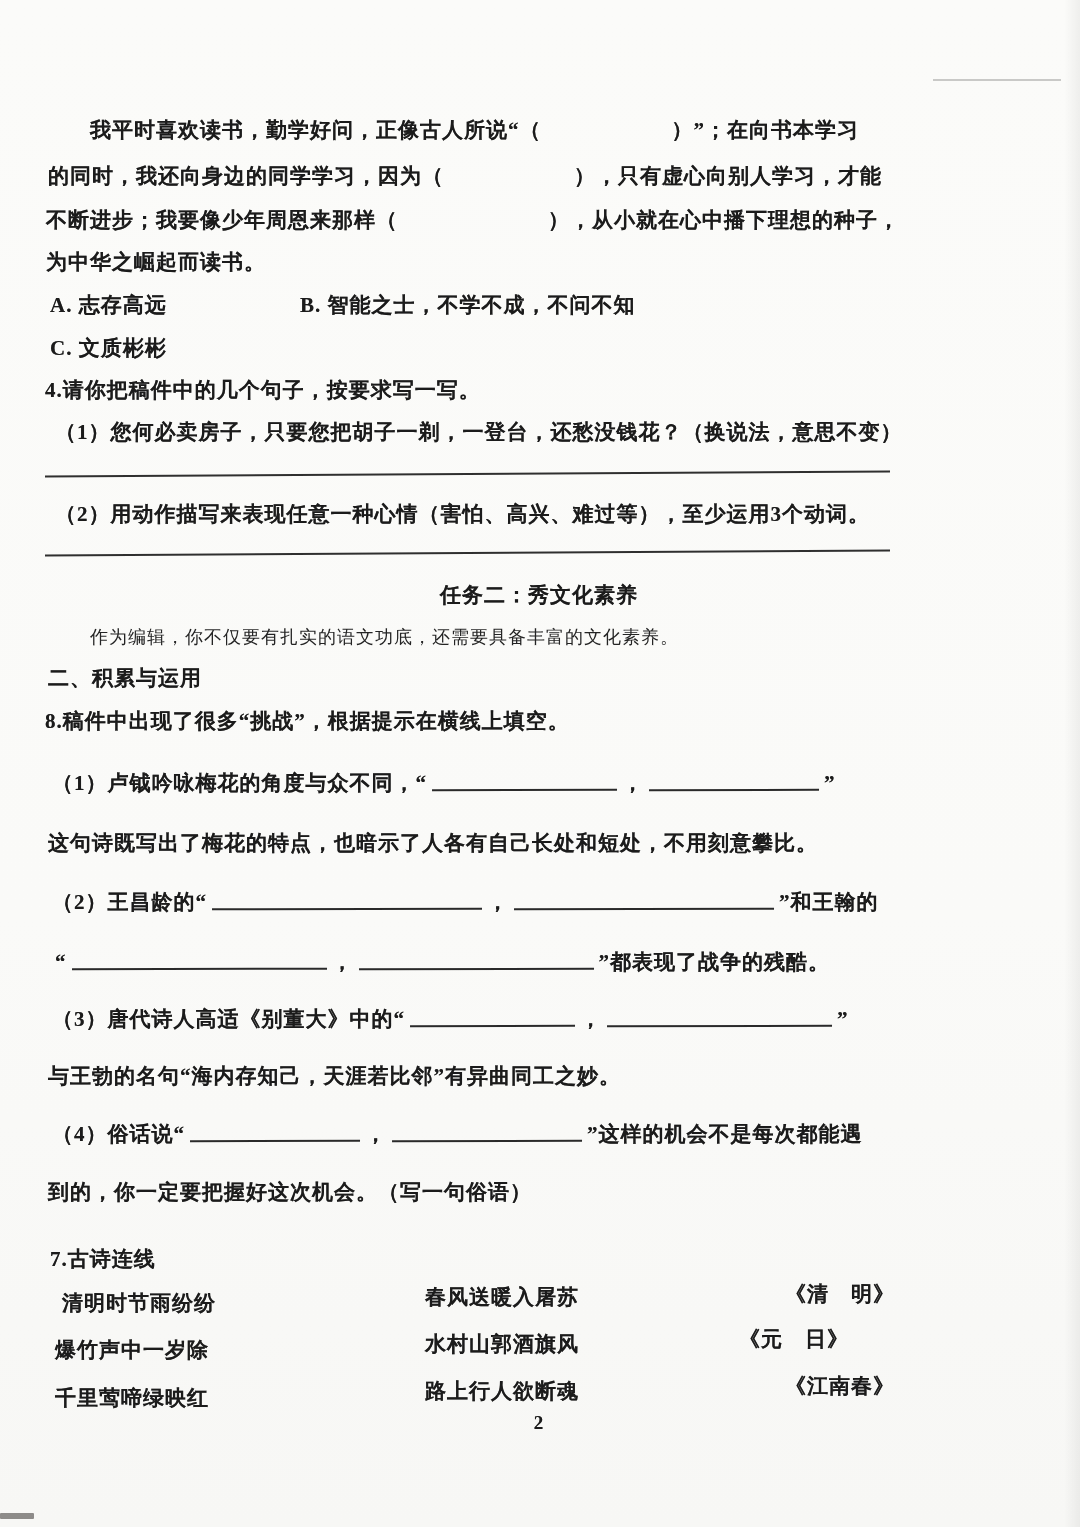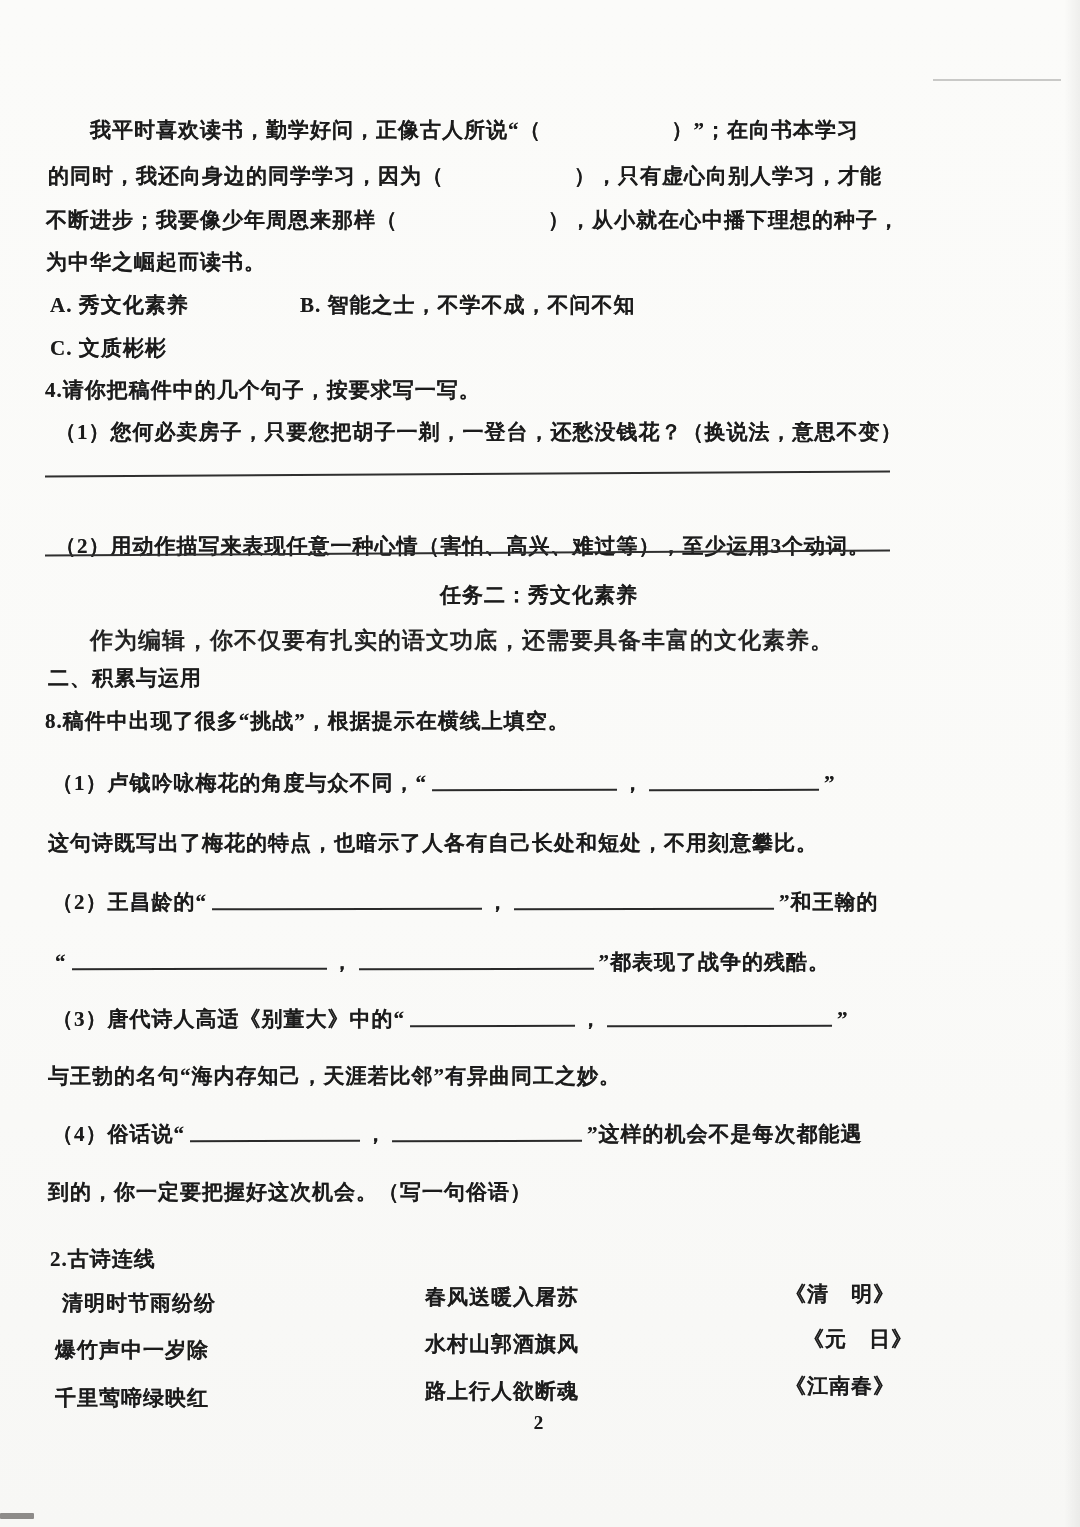--- a/index.html
+++ b/index.html
@@ -8,21 +8,21 @@
     width:1080px;height:1527px;
     margin:0 auto;
     background:linear-gradient(180deg,#fbfbf9 0%,#fafaf8 60%,#f7f7f5 100%);
     overflow:hidden;
     font-family:"Liberation Serif","DejaVu Sans",serif;
     color:#1b1b1b;
   }
   .abs{position:absolute;white-space:nowrap;}
   .t{font-size:21px;letter-spacing:1px;font-weight:600;line-height:30px;color:#1b1b1b;
      text-shadow:0 0 0.5px rgba(20,20,20,.6);}
-  .small{font-size:23px;letter-spacing:1px;font-weight:700;color:#242424;}
+  .small{font-size:18px;letter-spacing:1px;font-weight:400;color:#242424;}
   .bold{font-weight:800;}
   .center{text-align:center;padding-left:44px;}
   
   .gap{display:inline-block;height:1px;}
   .g130{width:130px;} .g150{width:150px;}
   
   .blank{display:inline-block;height:0.9em;border-bottom:2px solid #2a2a2a;
          margin:0 5px;transform:translateY(1px) rotate(-0.15deg);}
   .b165{width:165px;} .b170{width:170px;} .b185{width:185px;}
   .b190{width:190px;} .b225{width:225px;} .b235{width:235px;} .b255{width:255px;}
@@ -52,37 +52,37 @@
     <span>的同时，我还向身边的同学学习，因为（</span><span class="gap g130"></span><span>），只有虚心向别人学习，才能</span>
   </div>
   <div class="abs t" style="top:247px;left:46px;">
     <span>为中华之崛起而读书。</span>
   </div>
   <div class="abs t" style="top:205px;left:46px;">
     <span>不断进步；我要像少年周恩来那样（</span><span class="gap g150"></span><span>），从小就在心中播下理想的种子，</span>
   </div>
 
   <div class="abs t" style="top:290px;left:50px;">
-    <span>A. 秀文化素养</span>
+    <span>A. 志存高远</span>
   </div>
   <div class="abs t" style="top:290px;left:300px;">
     <span>B. 智能之士，不学不成，不问不知</span>
   </div>
   <div class="abs t" style="top:333px;left:50px;">
     <span>C. 文质彬彬</span>
   </div>
 
   <div class="abs t bold" style="top:375px;left:45px;">
     <span>4.请你把稿件中的几个句子，按要求写一写。</span>
   </div>
   <div class="abs t" style="top:417px;left:55px;">
     <span>（1）您何必卖房子，只要您把胡子一剃，一登台，还愁没钱花？（换说法，意思不变）</span>
   </div>
   <div class="answer-rule" style="top:473px;"></div>
-  <div class="abs t" style="top:499px;left:55px;margin-top:32px;">
+  <div class="abs t" style="top:499px;left:55px;">
     <span>（2）用动作描写来表现任意一种心情（害怕、高兴、难过等），至少运用3个动词。</span>
   </div>
   <div class="answer-rule" style="top:552px;"></div>
 
   <div class="abs t bold center" style="top:580px;left:0;width:990px;">
     <span>任务二：秀文化素养</span>
   </div>
   <div class="abs small" style="top:625px;left:90px;">
     <span>作为编辑，你不仅要有扎实的语文功底，还需要具备丰富的文化素养。</span>
   </div>
@@ -116,40 +116,40 @@
   </div>
 
   <div class="abs t" style="top:1119px;left:52px;">
     <span>（4）俗话说“</span><span class="blank b170"></span><span>，</span><span class="blank b190"></span><span>”这样的机会不是每次都能遇</span>
   </div>
   <div class="abs t" style="top:1177px;left:48px;">
     <span>到的，你一定要把握好这次机会。（写一句俗语）</span>
   </div>
 
   <div class="abs t bold" style="top:1244px;left:50px;">
-    <span>2.古诗连线</span>
+    <span>7.古诗连线</span>
   </div>
 
   <div class="abs t" style="top:1288px;left:62px;">
     <span>清明时节雨纷纷</span>
   </div>
   <div class="abs t" style="top:1282px;left:425px;">
     <span>春风送暖入屠苏</span>
   </div>
   <div class="abs t" style="top:1279px;left:785px;">
     <span>《清　明》</span>
   </div>
 
   <div class="abs t" style="top:1335px;left:55px;">
     <span>爆竹声中一岁除</span>
   </div>
   <div class="abs t" style="top:1329px;left:425px;">
     <span>水村山郭酒旗风</span>
   </div>
-  <div class="abs t" style="top:1324px;left:803px;">
+  <div class="abs t" style="top:1324px;left:739px;">
     <span>《元　日》</span>
   </div>
 
   <div class="abs t" style="top:1383px;left:55px;">
     <span>千里莺啼绿映红</span>
   </div>
   <div class="abs t" style="top:1376px;left:425px;text-align:center;">
     <span>路上行人欲断魂</span>
   </div>
   <div class="abs t" style="top:1371px;left:785px;">

